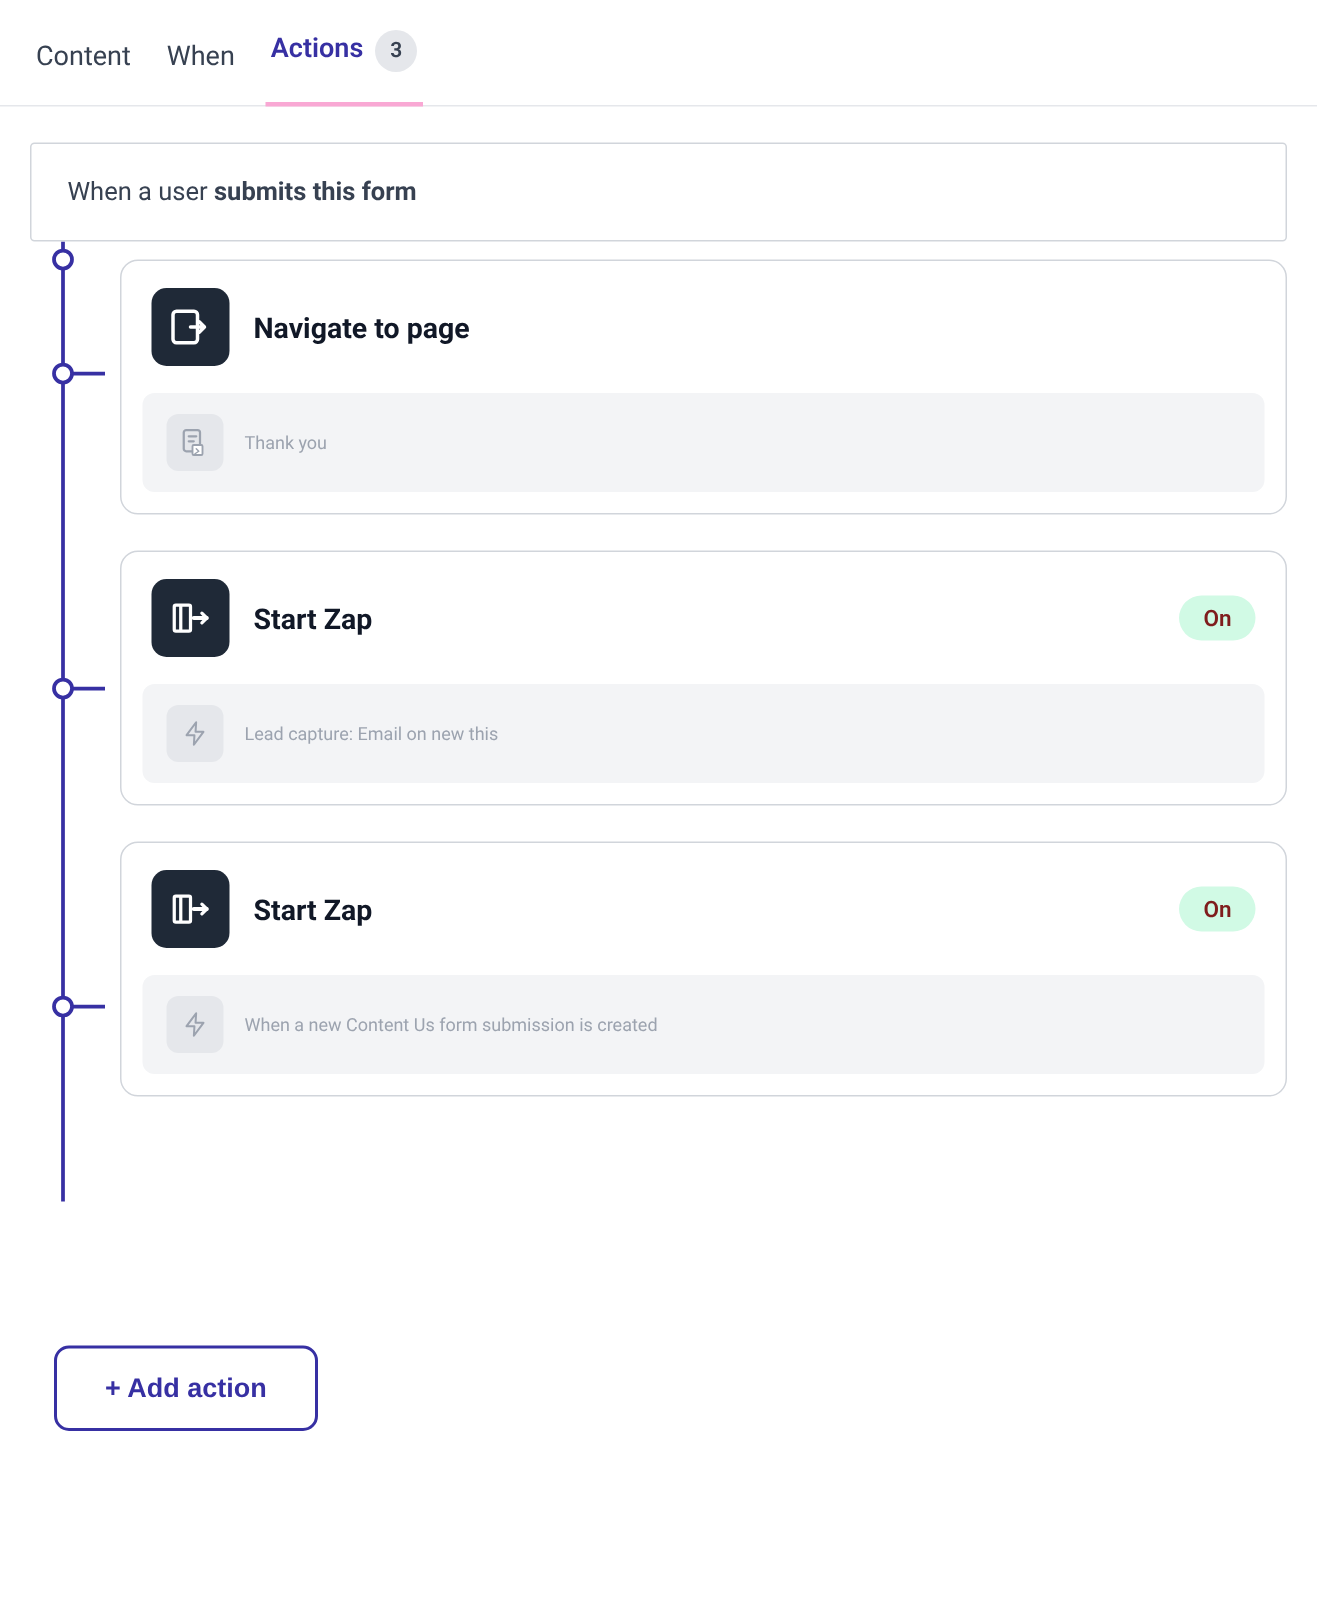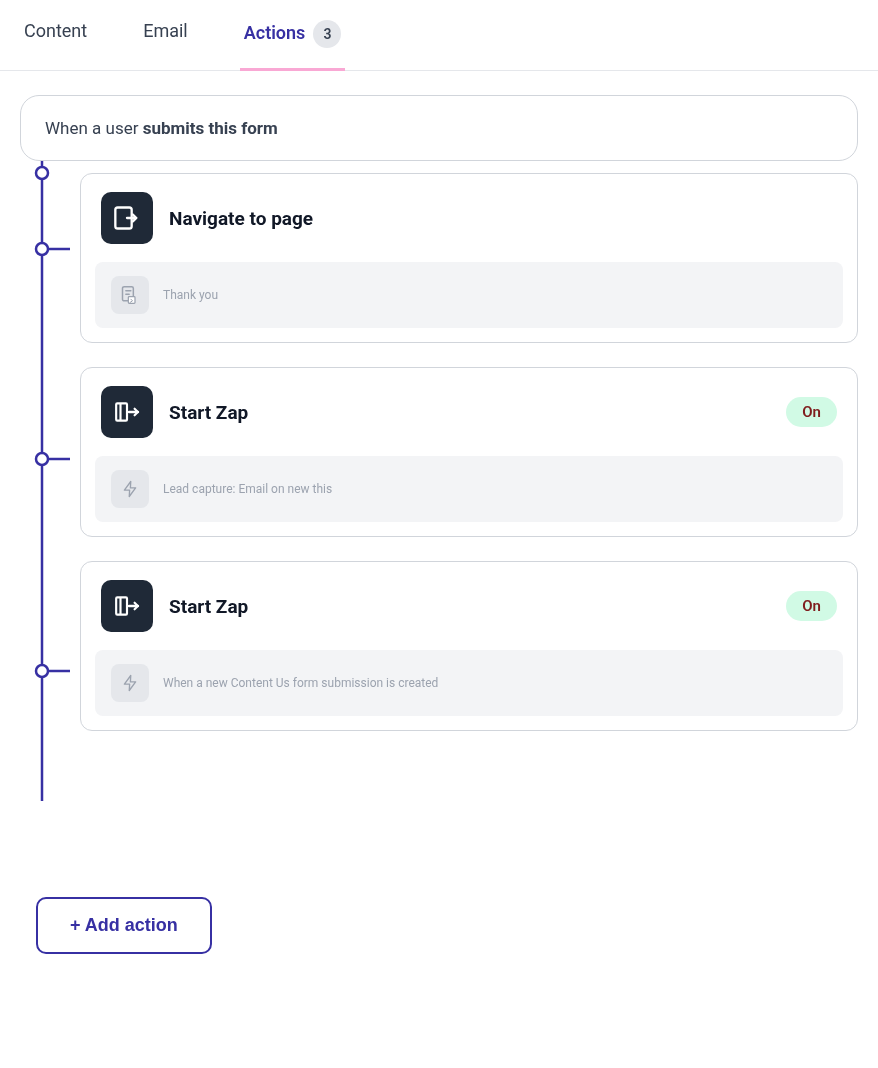--- a/index.html
+++ b/index.html
@@ -12,24 +12,24 @@
       font-family: -apple-system, BlinkMacSystemFont, 'Segoe UI', Roboto, sans-serif;
       background: #ffffff;
       width: 878px;
       min-height: 1068px;
       overflow-x: hidden;
     }
 
     
     .tabs-container {
       display: flex;
-      align-items: flex-start;
+      align-items: flex-end;
       padding: 0 20px;
       border-bottom: 1px solid #e5e7eb;
-      gap: 48px;
+      gap: 16px;
     }
 
     .tab {
       padding: 20px 4px;
       font-size: 18px;
       cursor: pointer;
       color: #374151;
       font-weight: 400;
       border-bottom: 3px solid transparent;
       margin-bottom: -1px;
@@ -57,21 +57,21 @@
     }
 
     
     .main-content {
       padding: 24px 20px;
     }
 
     
     .trigger-box {
       border: 1px solid #d1d5db;
-      border-radius: 19px;
+      border-radius: 3px;
       padding: 22px 24px;
       font-size: 17px;
       color: #374151;
       background: #fff;
       margin-bottom: 0;
     }
 
     .trigger-box strong {
       font-weight: 700;
     }
@@ -185,21 +185,21 @@
     }
   </style>
 </head>
 <body>
 
 <div class="tabs-container">
   <div class="tab">
     <span>Content</span>
   </div>
   <div class="tab">
-    <span>Email</span>
+    <span>When</span>
   </div>
   <div class="tab active">
     <span>Actions</span><span class="tab-badge">3</span>
   </div>
 </div>
 
 <div class="main-content">
 
   <div class="trigger-box">
     <span>When a user </span><strong>submits this form</strong>

